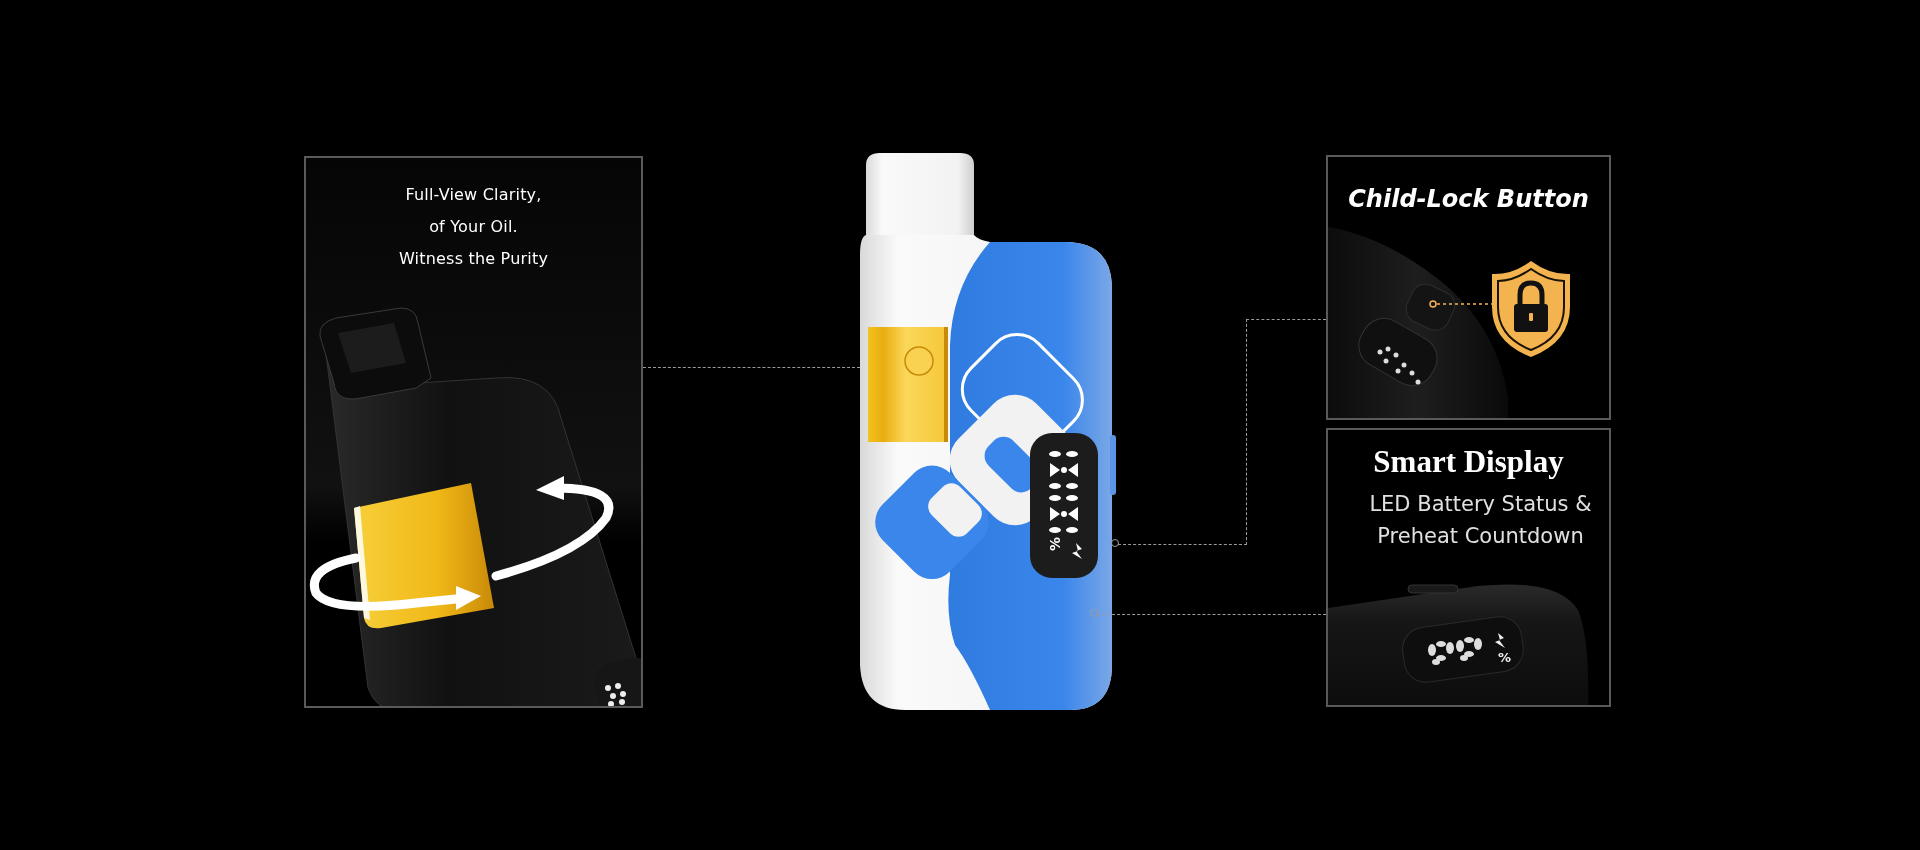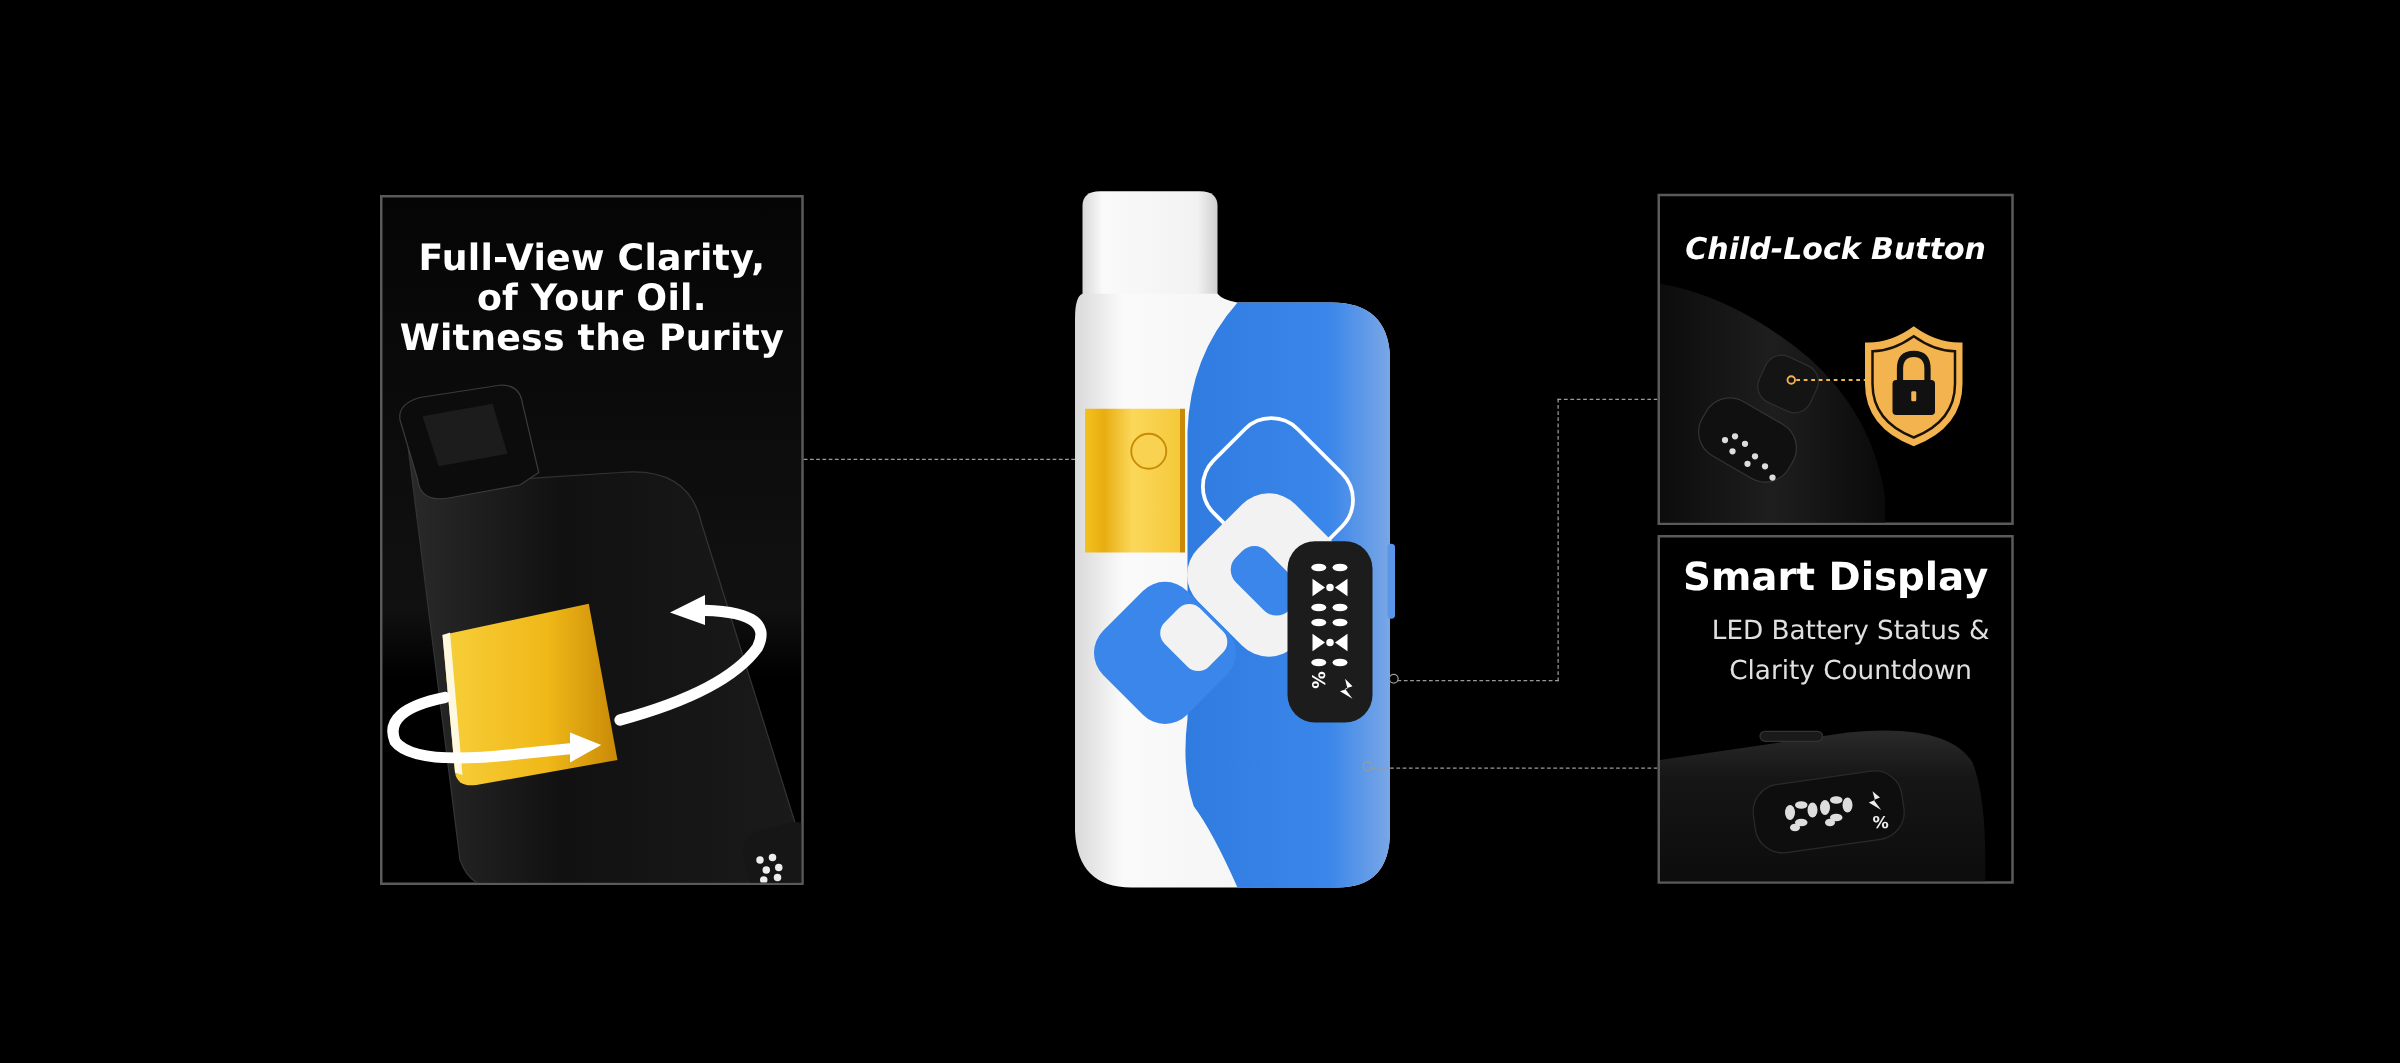--- a/index.html
+++ b/index.html
@@ -5,23 +5,23 @@
   * { box-sizing: border-box; margin: 0; padding: 0; }
   html, body { width: 1920px; height: 850px; background: #000; overflow: hidden; }
   body { position: relative; font-family: "DejaVu Sans", sans-serif; color: #fff; }
 
   .panel { position: absolute; border: 2px solid #5a5a5a; background: #000; overflow: hidden; }
   .panel-left { left: 304px; top: 156px; width: 339px; height: 552px; background: linear-gradient(#050505 0%, #111 60%, #000 70%); }
   .panel-tr { left: 1326px; top: 155px; width: 285px; height: 265px; background: #000; font-style: italic; }
   .panel-br { left: 1326px; top: 428px; width: 285px; height: 279px; background: #000; }
 
   .panel-title { position: absolute; left: 0; right: 0; text-align: center; color: #fff; }
-  .left-title { top: 32px; font-size: 29px; line-height: 32px; font-weight: bold; letter-spacing: 0.2px; }
+  .left-title { top: 21px; font-size: 16px; line-height: 32px; font-weight: normal; letter-spacing: 0.2px; }
   .tr-title { top: 28px; font-size: 24px; font-weight: bold; }
-  .br-title { top: 14px; font-size: 31px; font-weight: bold; }
+  .br-title { top: 14px; font-size: 31px; font-weight: bold; font-family: Liberation Serif, serif; }
   .br-sub { top: 58px; font-size: 21px; line-height: 32px; color: #e0e0e0; font-weight: normal; margin-left: 24px; }
 
   .line { position: absolute; border-color: #9a9a9a; border-style: dashed; border-width: 0; }
 
   .dot { position: absolute; width: 8px; height: 8px; border: 1.5px solid #9a9a9a; border-radius: 50%; background: transparent; }
 
   svg { display: block; }
 </style>
 </head>
 <body>
@@ -174,21 +174,21 @@
       <path d="M192 147 L192 138 Q192 126 203 126 Q214 126 214 138 L214 147" fill="none" stroke="#111" stroke-width="5"></path>
       <rect x="201" y="156" width="4" height="8" rx="1" fill="#f3b44f"></rect>
     </g>
   </svg>
 </div>
 
 <div class="panel panel-br">
   <div class="panel-title br-title">Smart Display</div>
   <div class="panel-title br-sub">
     <div>LED Battery Status &amp;</div>
-    <div>Clarity  Countdown</div>
+    <div>Preheat  Countdown</div>
   </div>
   <svg width="285" height="279" viewBox="0 0 285 279" style="position:absolute;left:0;top:0;">
     <defs>
       <linearGradient id="blk3" x1="0" x2="0" y1="0" y2="1">
           <stop offset="0" stop-color="#2a2a2a"></stop>
           <stop offset="0.3" stop-color="#161616"></stop>
           <stop offset="1" stop-color="#0c0c0c"></stop>
         </linearGradient>
     </defs>
     <path d="M0 178 L150 156 Q230 148 250 180 Q262 210 260 279 L0 279 Z" fill="url(#blk3)"></path>

